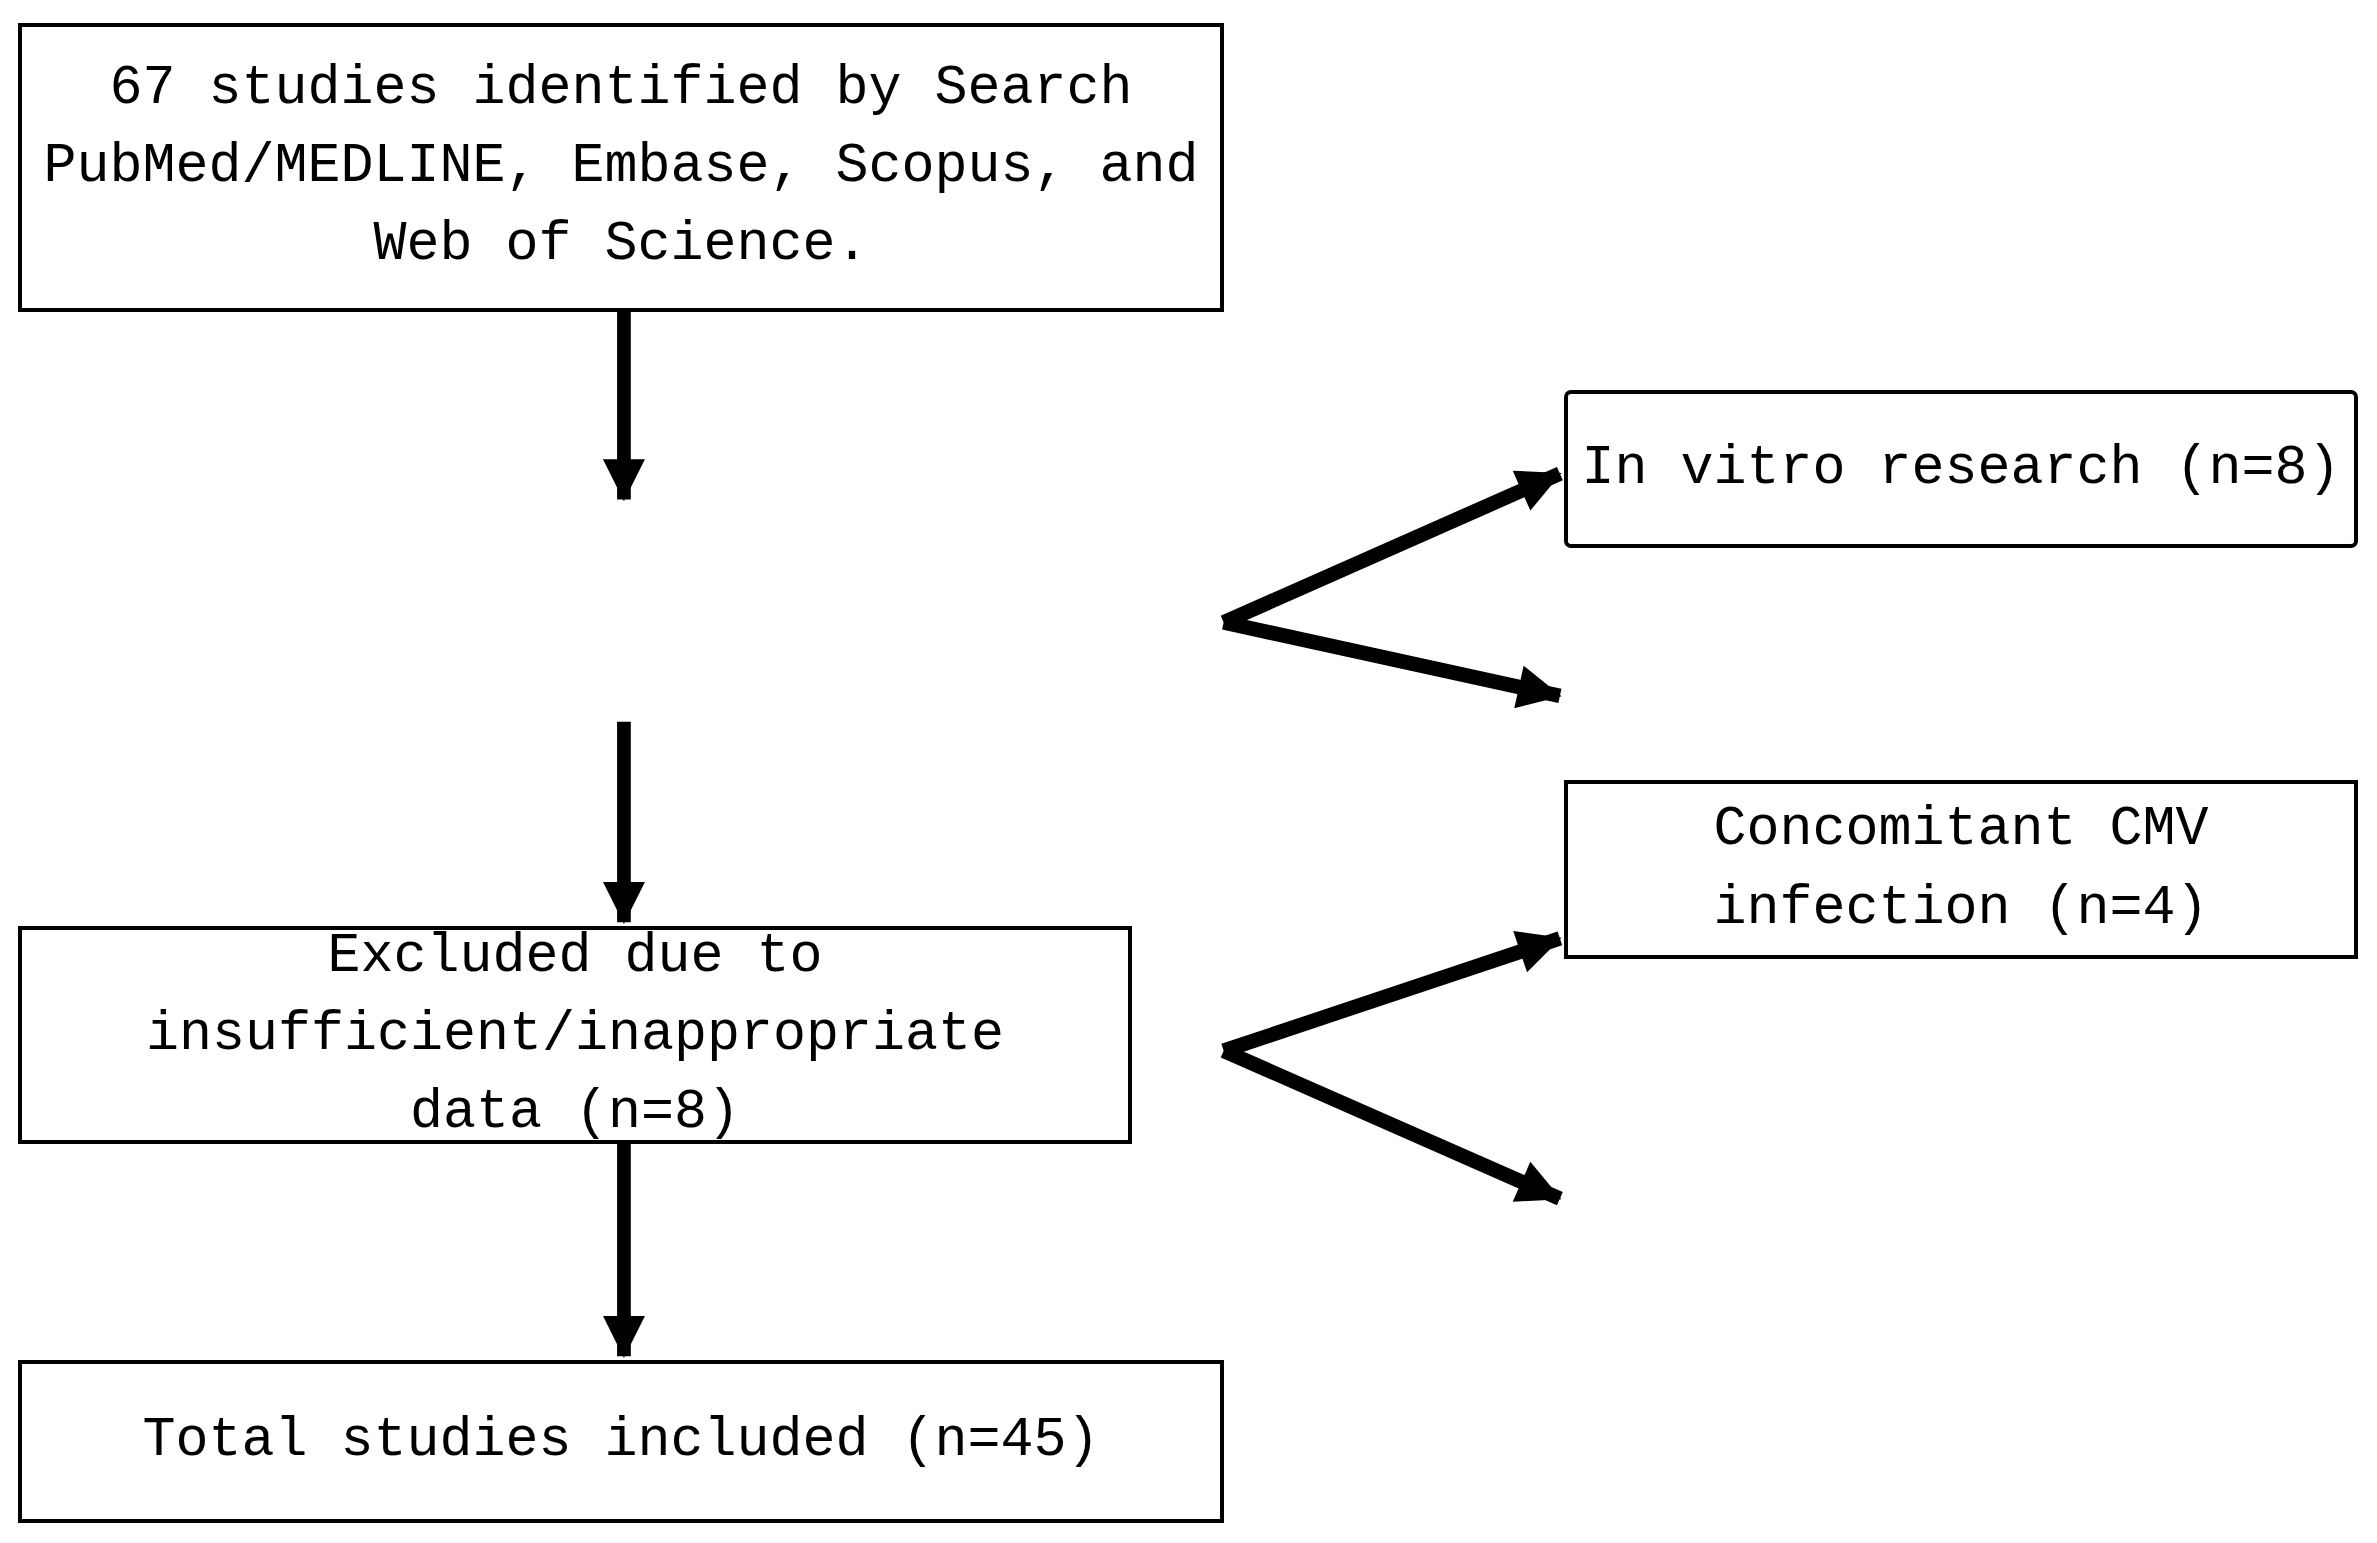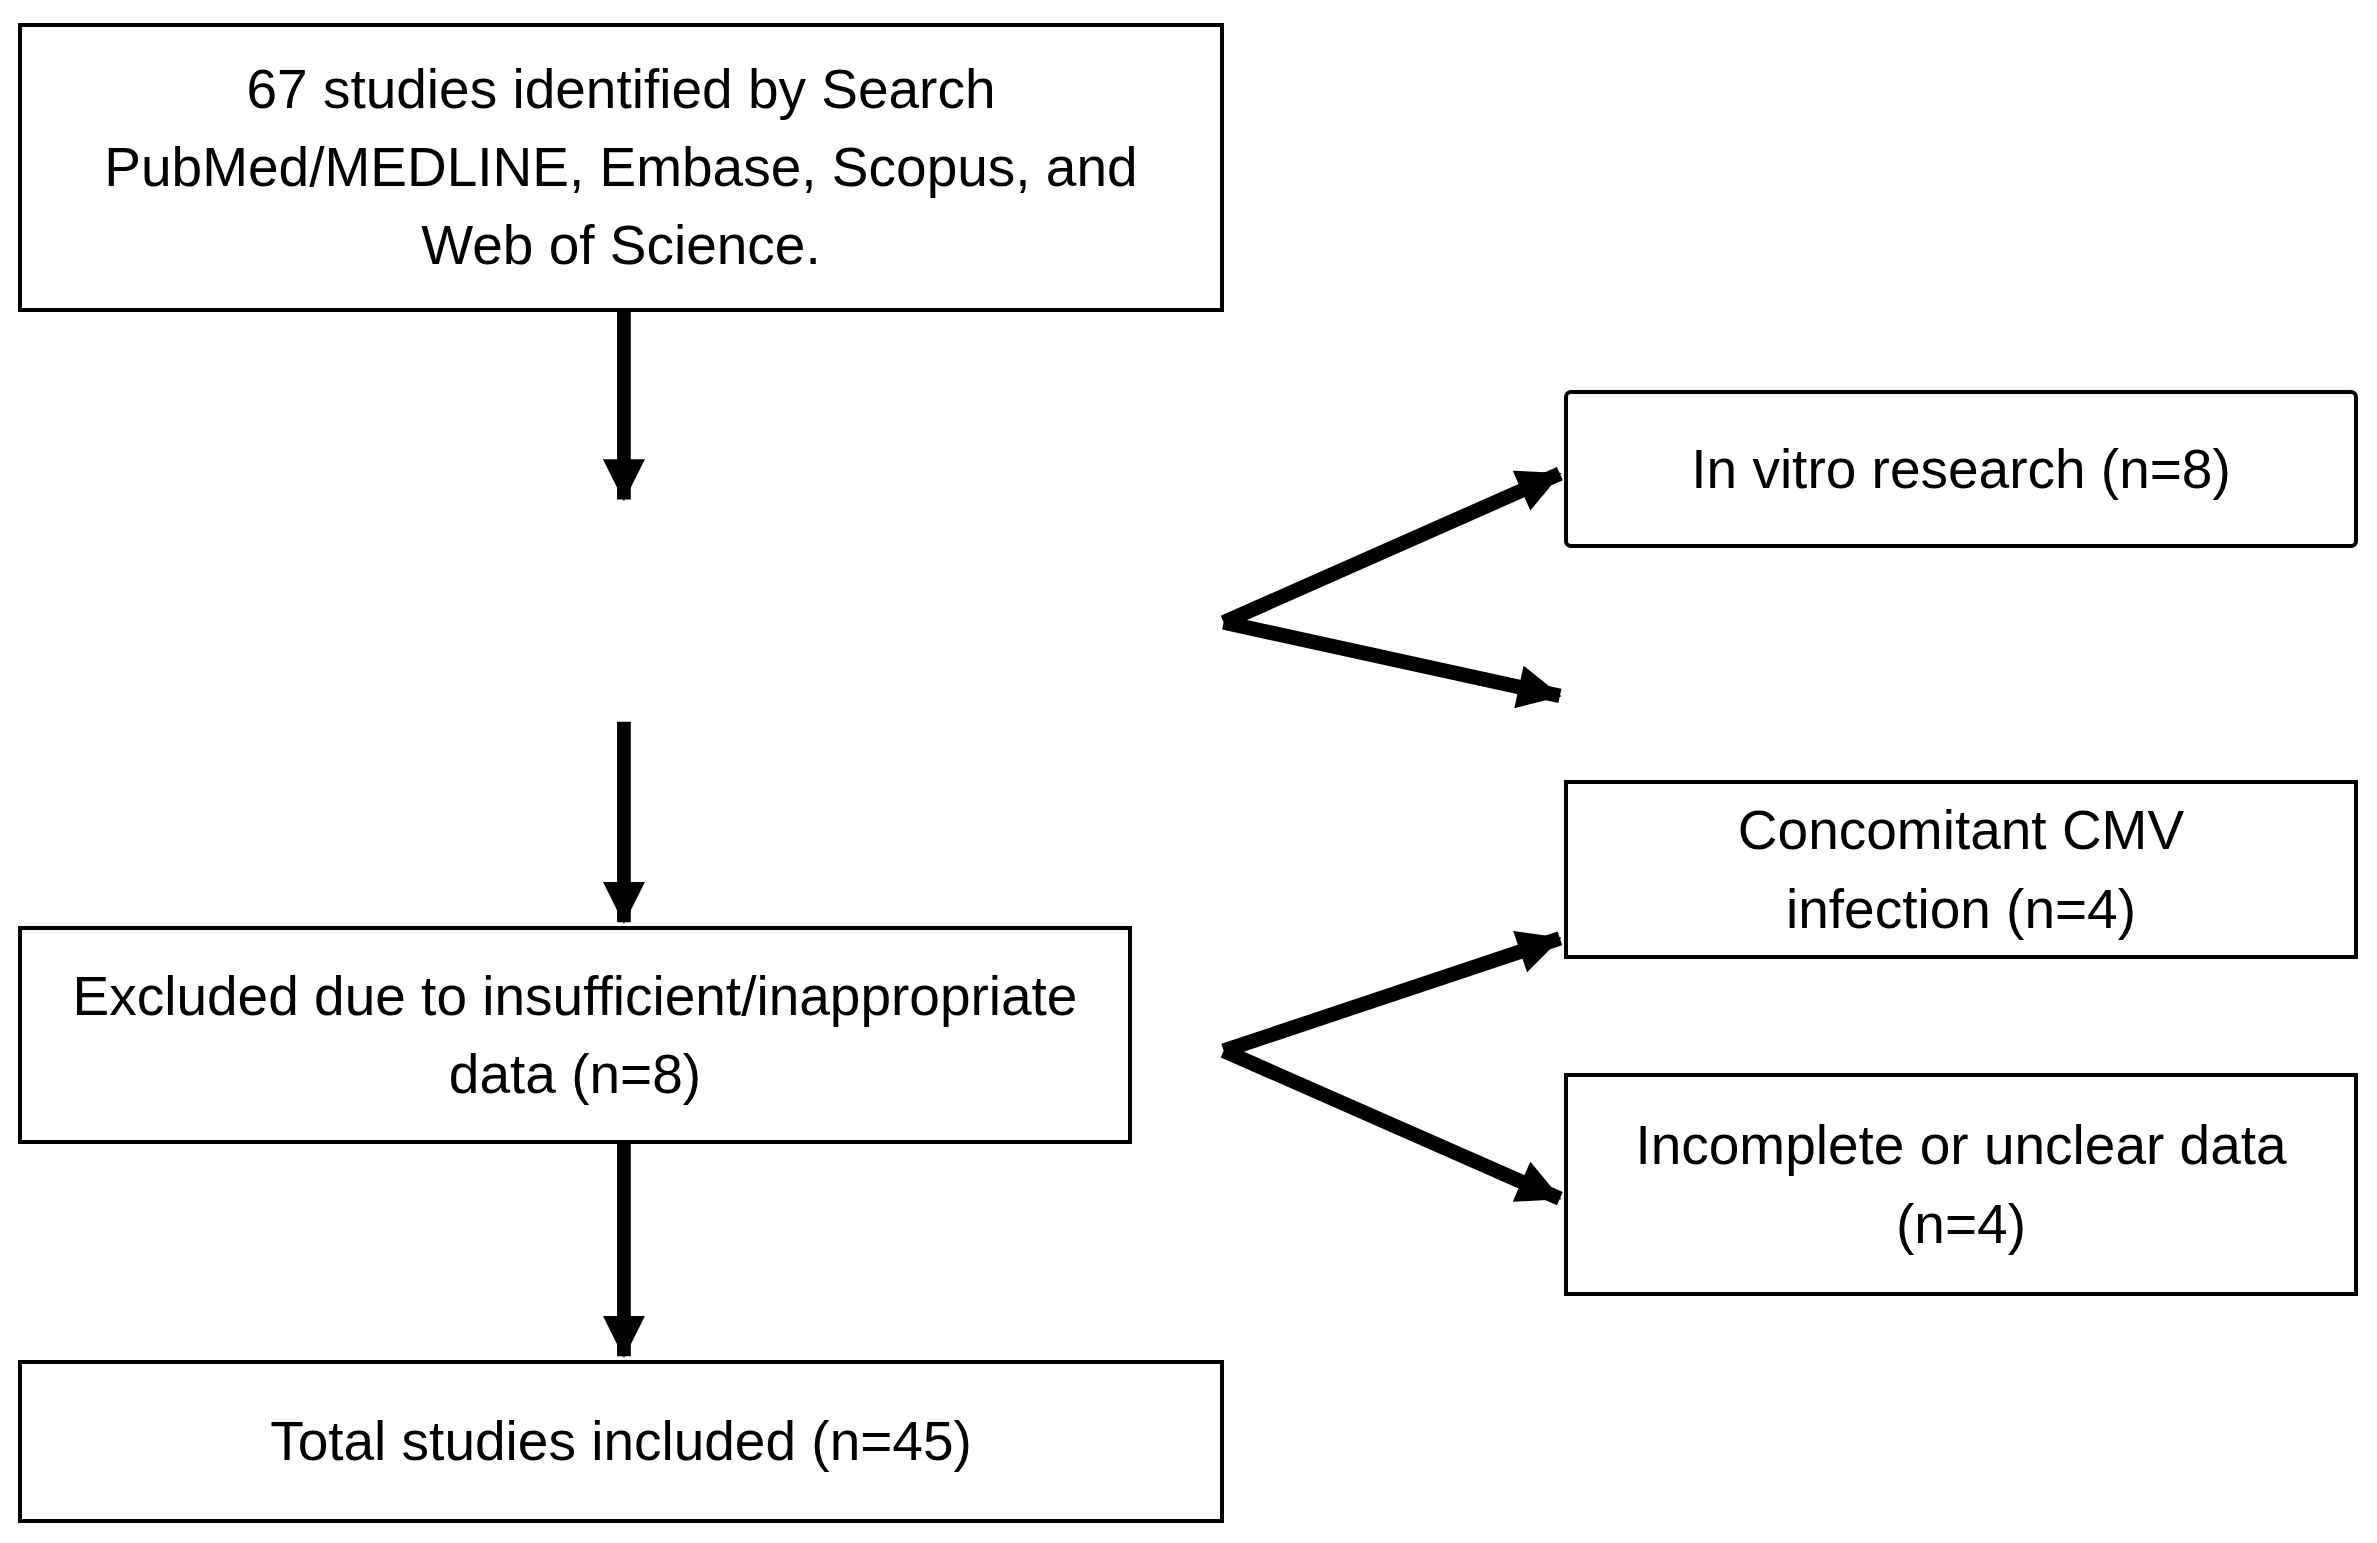--- a/index.html
+++ b/index.html
@@ -6,21 +6,21 @@
     margin: 0;
     padding: 0;
     background: #ffffff;
     overflow: hidden;
   }
   .canvas {
     position: relative;
     width: 2377px;
     height: 1543px;
     background: #ffffff;
-    font-family: Liberation Sans, sans-serif;
+    font-family: Liberation Mono, monospace;
     color: #000000;
   }
   .arrows {
     position: absolute;
     left: 0;
     top: 0;
     width: 2377px;
     height: 1543px;
     pointer-events: none;
   }
@@ -93,23 +93,19 @@
   <div class="node n-data">
     <span>Excluded due to insufficient/inappropriate
 data (n=8)</span>
   </div>
 
   <div class="node n-cmv">
     <span>Concomitant CMV
 infection (n=4)</span>
   </div>
 
-  <div class="node n-incomplete">
-    <span>Incomplete or unclear data
-(n=4)</span>
-  </div>
 
   <div class="node n-total">
     <span>Total studies included (n=45)</span>
   </div>
 
 </div>
 
 
 </body></html>

